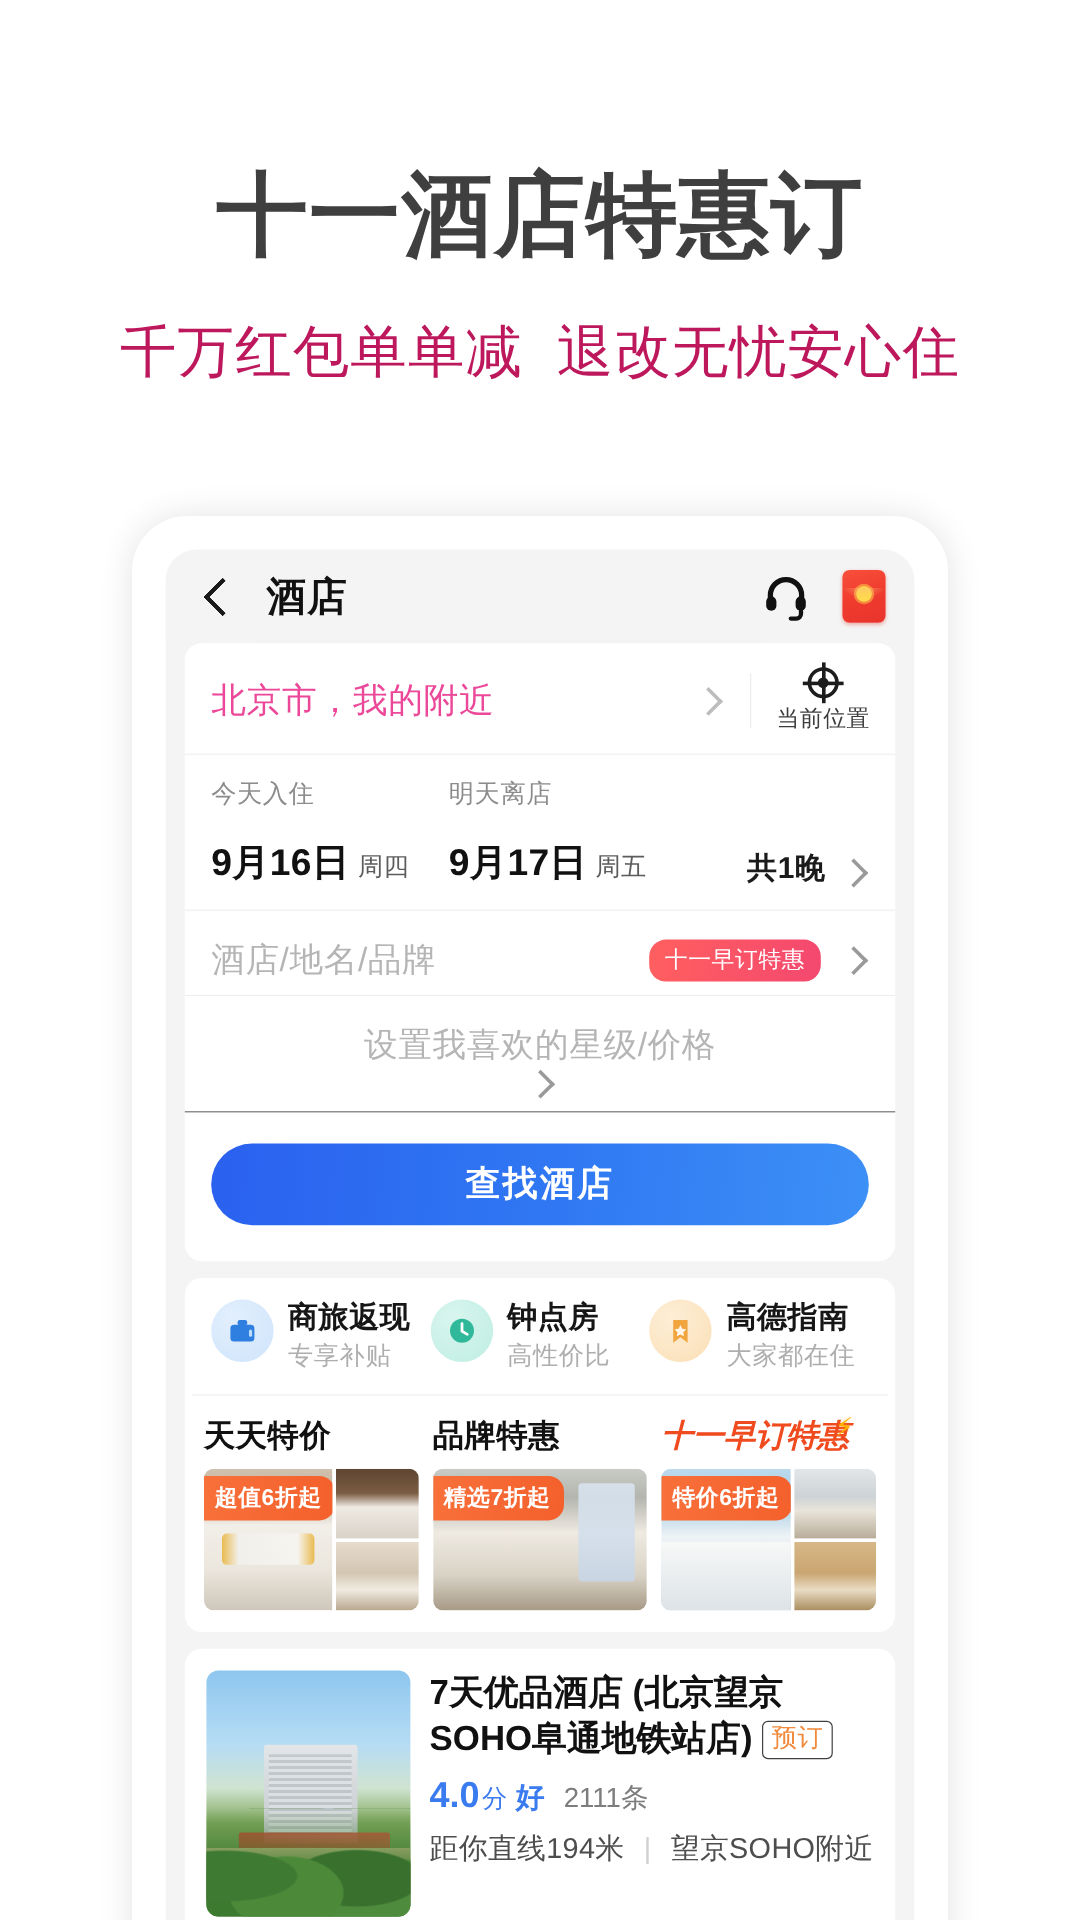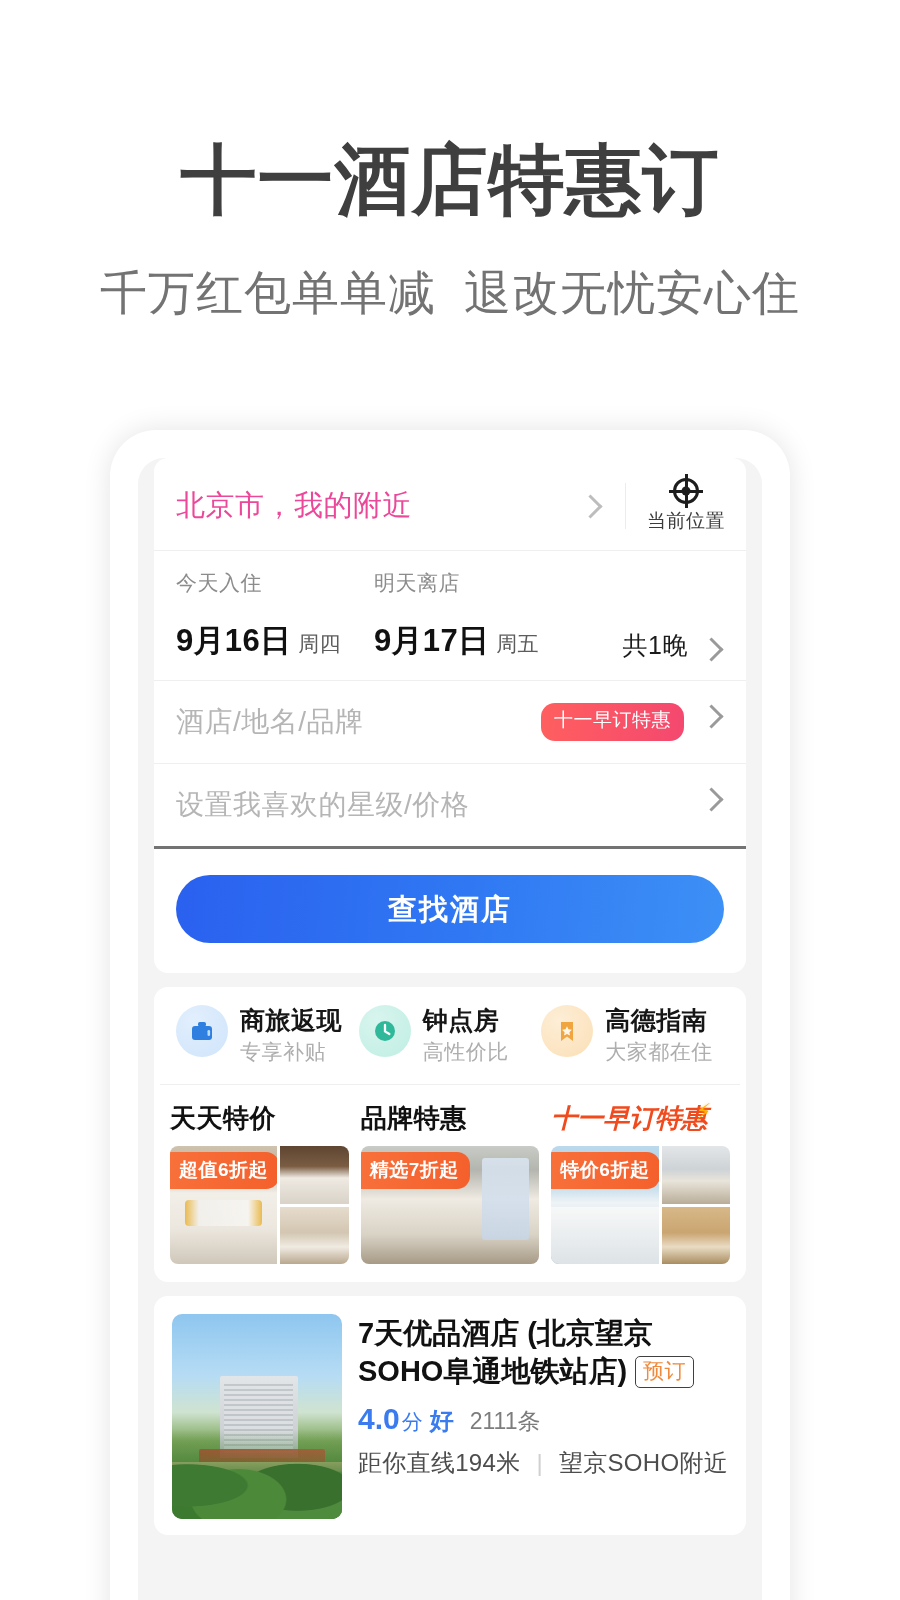--- a/index.html
+++ b/index.html
@@ -16,21 +16,21 @@
     font-size: 76px;
     font-weight: 700;
     color: #3f3f3f;
     letter-spacing: 1px;
     line-height: 1.05;
   }
   .hero-sub {
     margin-top: 42px;
     font-size: 47px;
     font-weight: 400;
-    color: #737373;
+    color: #be185d;
     letter-spacing: 1px;
     white-space: pre;
   }
 
   
   .phone-wrap {
     position: absolute;
     left: 110px;
     top: 430px;
     width: 680px;
@@ -206,34 +206,35 @@
   }
   .date-dow {
     font-size: 21px;
     font-weight: 400;
     color: #5c5c5c;
     margin-left: 7px;
   }
   .date-flex { flex: 1 1 auto; }
   .nights {
     font-size: 25px;
-    font-weight: 400;
+    font-weight: 700;
     color: #1b1b1b;
     margin-right: 10px;
     letter-spacing: .5px;
     margin-top: 10px;
   }
 
   
   .row-input {
     display: flex;
-    padding: 22px 22px 22px 22px;
+    align-items: center;
+    padding: 22px 22px 10px 22px;
     border-bottom: 1px solid #efefef;
   }
-  .row-input.last { border-bottom: 3px solid #737373; }
+  .row-input.last { border-bottom: 1px solid #737373; flex-direction: column; }
   .inp-placeholder {
     font-size: 28px;
     color: #b5b5b5;
     letter-spacing: .5px;
     flex: 1 1 auto;
   }
   .promo-pill {
     font-size: 19px;
     color: #ffffff;
     background: linear-gradient(96deg, #ff5f5f 0%, #f4486f 100%);
@@ -484,20 +485,32 @@
 
 <div class="hero">
   <div class="hero-title">十一酒店特惠订</div>
   <div class="hero-sub">千万红包单单减  退改无忧安心住</div>
 </div>
 
 <div class="phone-wrap">
   <div class="phone-frame"></div>
   <div class="phone-screen">
 
+    <div class="appbar">
+      <div class="back-arrow"></div>
+      <div class="appbar-title">酒店</div>
+      <div class="appbar-spacer"></div>
+      <svg class="headset-icon" viewBox="0 0 42 42">
+        <path d="M8 24v-4a13 13 0 0 1 26 0v4" fill="none" stroke="#111" stroke-width="4.4" stroke-linecap="round"></path>
+        <rect x="4.5" y="21" width="8.5" height="12" rx="4.2" fill="#111"></rect>
+        <rect x="29" y="21" width="8.5" height="12" rx="4.2" fill="#111"></rect>
+        <path d="M33.5 33v2.5a4 4 0 0 1-4 4h-4.5" fill="none" stroke="#111" stroke-width="3.6" stroke-linecap="round"></path>
+      </svg>
+      <div class="redpacket-icon"></div>
+    </div>
 
     <div class="card panel-search">
 
       <div class="row-city">
         <div class="city-name">北京市，我的附近</div>
         <div class="city-flex"></div>
         <div class="chev"></div>
         <div class="loc-divider"></div>
         <div class="loc-btn">
           <div class="loc-target">

